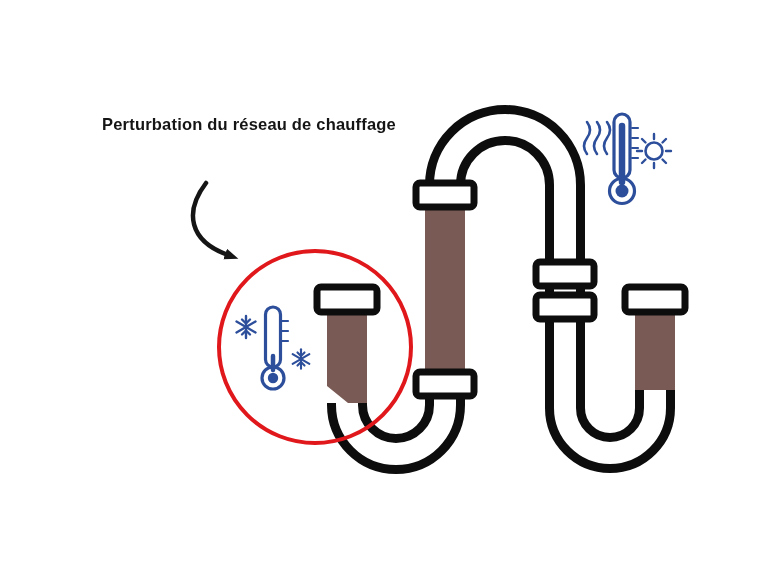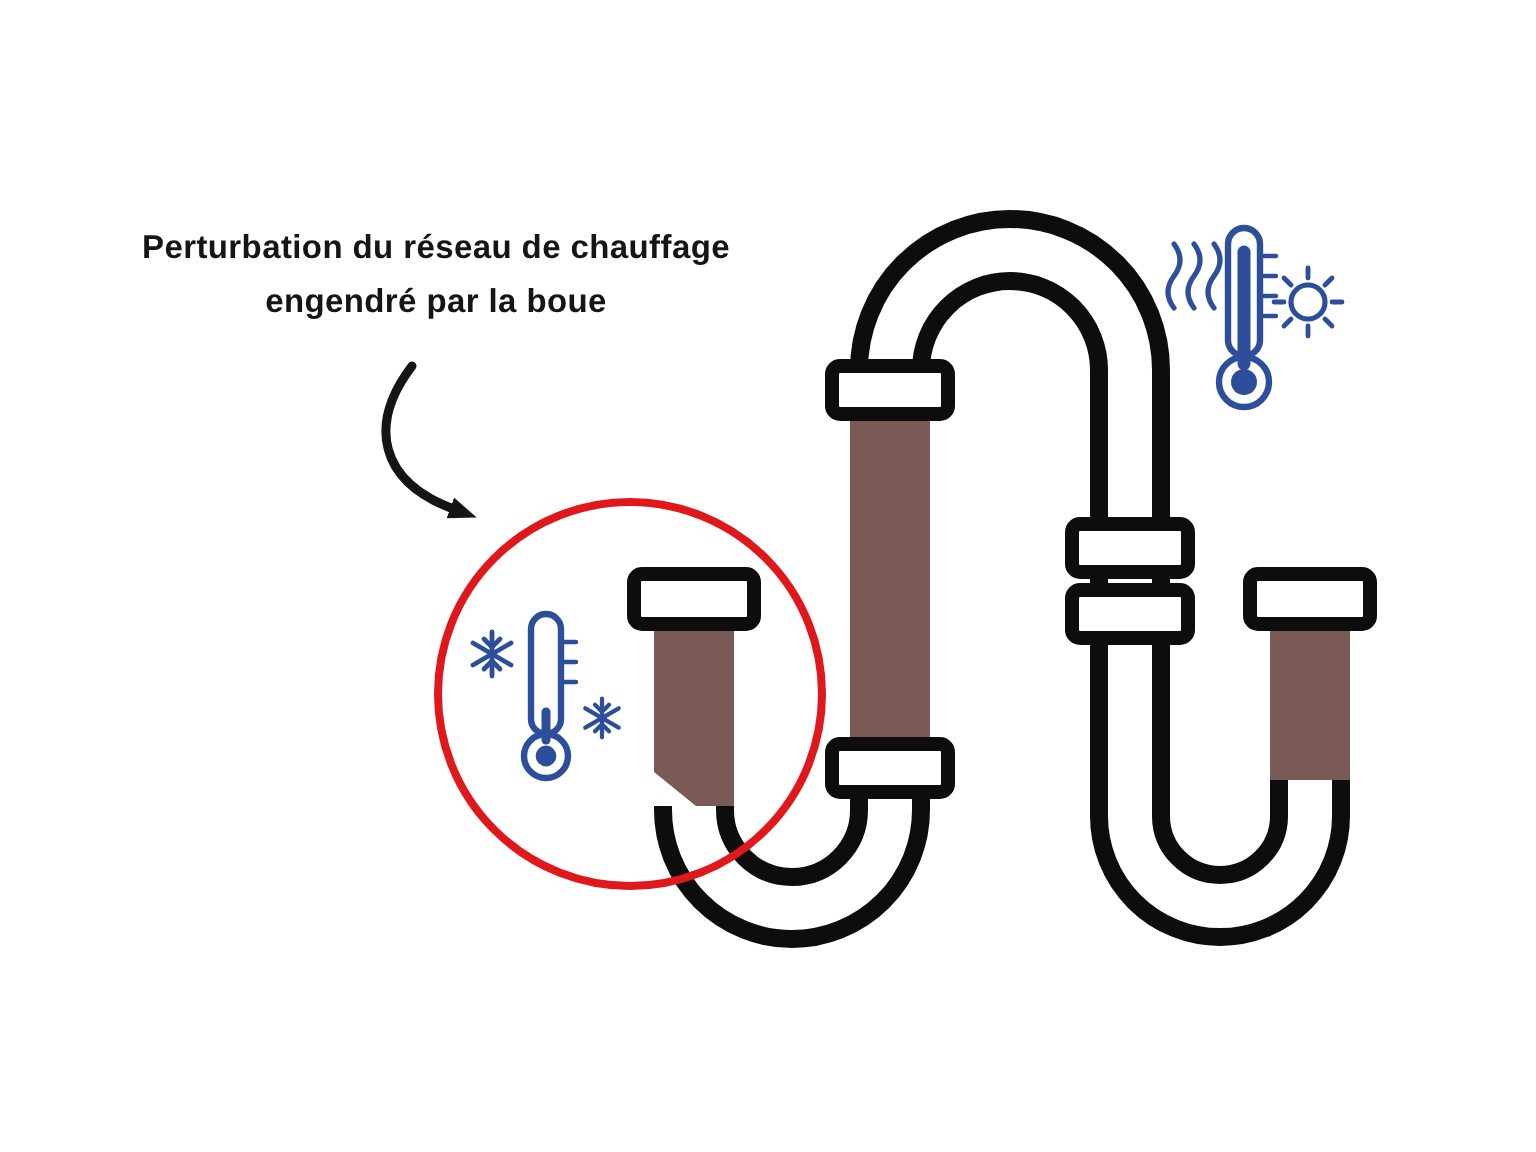--- a/index.html
+++ b/index.html
@@ -14,21 +14,21 @@
   .stage{
     position:relative;
     width:768px;height:576px;
     background:var(--paper);
     overflow:hidden;
     font-family:"Liberation Sans", sans-serif;
   }
   .annotation{
     position:absolute;
     left:40px; top:111px; width:356px;
-    text-align:center;
+    text-align:right;
     color:var(--ink);
     font-size:16.5px;
     font-weight:700;
     letter-spacing:0.2px;
     line-height:27px;
   }
   svg.diagram{position:absolute;left:0;top:0;}
   .pipe-outer{fill:none;stroke:var(--pipe-black);stroke-width:40;}
   .pipe-inner{fill:none;stroke:var(--paper);stroke-width:22;}
   .sludge{fill:var(--sludge-brown);stroke:none;}
@@ -41,21 +41,20 @@
   .arrow-line{fill:none;stroke:var(--ink);stroke-width:4.5;stroke-linecap:round;}
   .arrow-head{fill:var(--ink);stroke:none;}
 </style>
 </head>
 <body>
 
 <div class="stage">
 
   <div class="annotation">
     <div>Perturbation du réseau de chauffage</div>
-    <div>engendré par la boue</div>
   </div>
 
   <svg class="diagram" width="768" height="576" viewBox="0 0 768 576">
 
     <defs>
       <g id="flake" class="blue-stroke" stroke-width="2.4">
         <line x1="0" y1="-11" x2="0" y2="11"></line>
         <line x1="-9.5" y1="-5.5" x2="9.5" y2="5.5"></line>
         <line x1="-9.5" y1="5.5" x2="9.5" y2="-5.5"></line>
         <path d="M-4,-7.5 L0,-3.5 L4,-7.5"></path>

